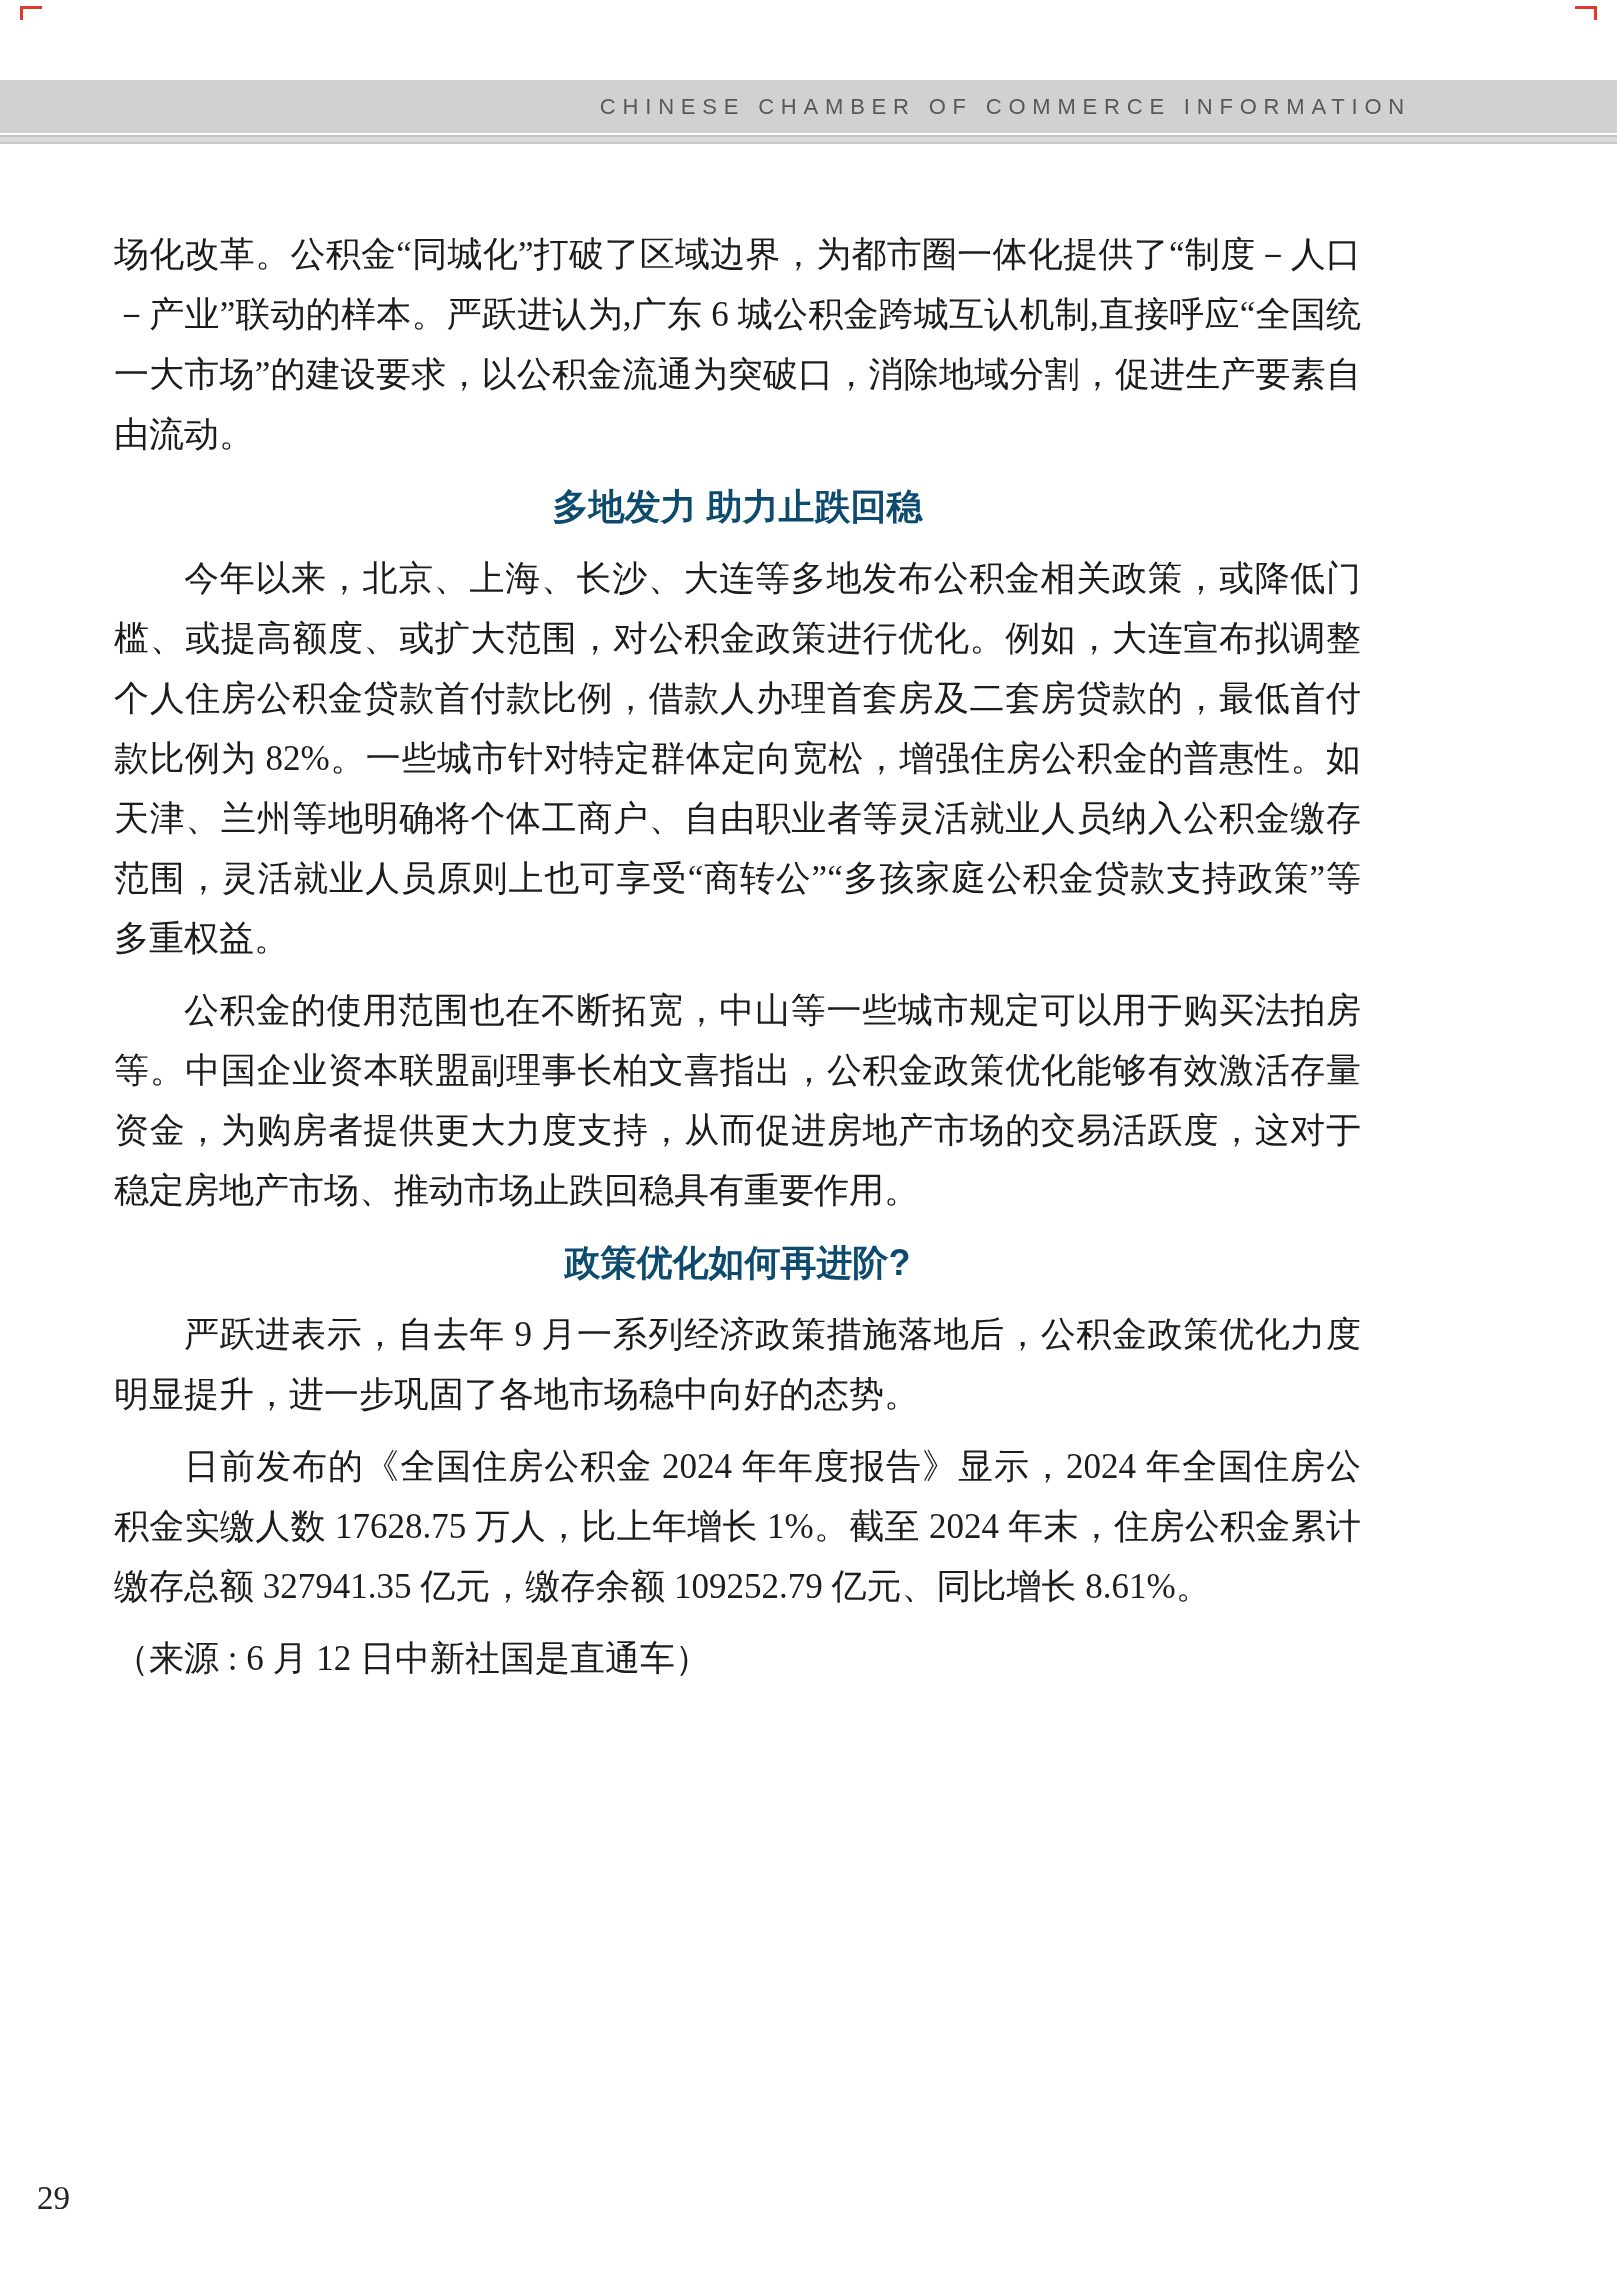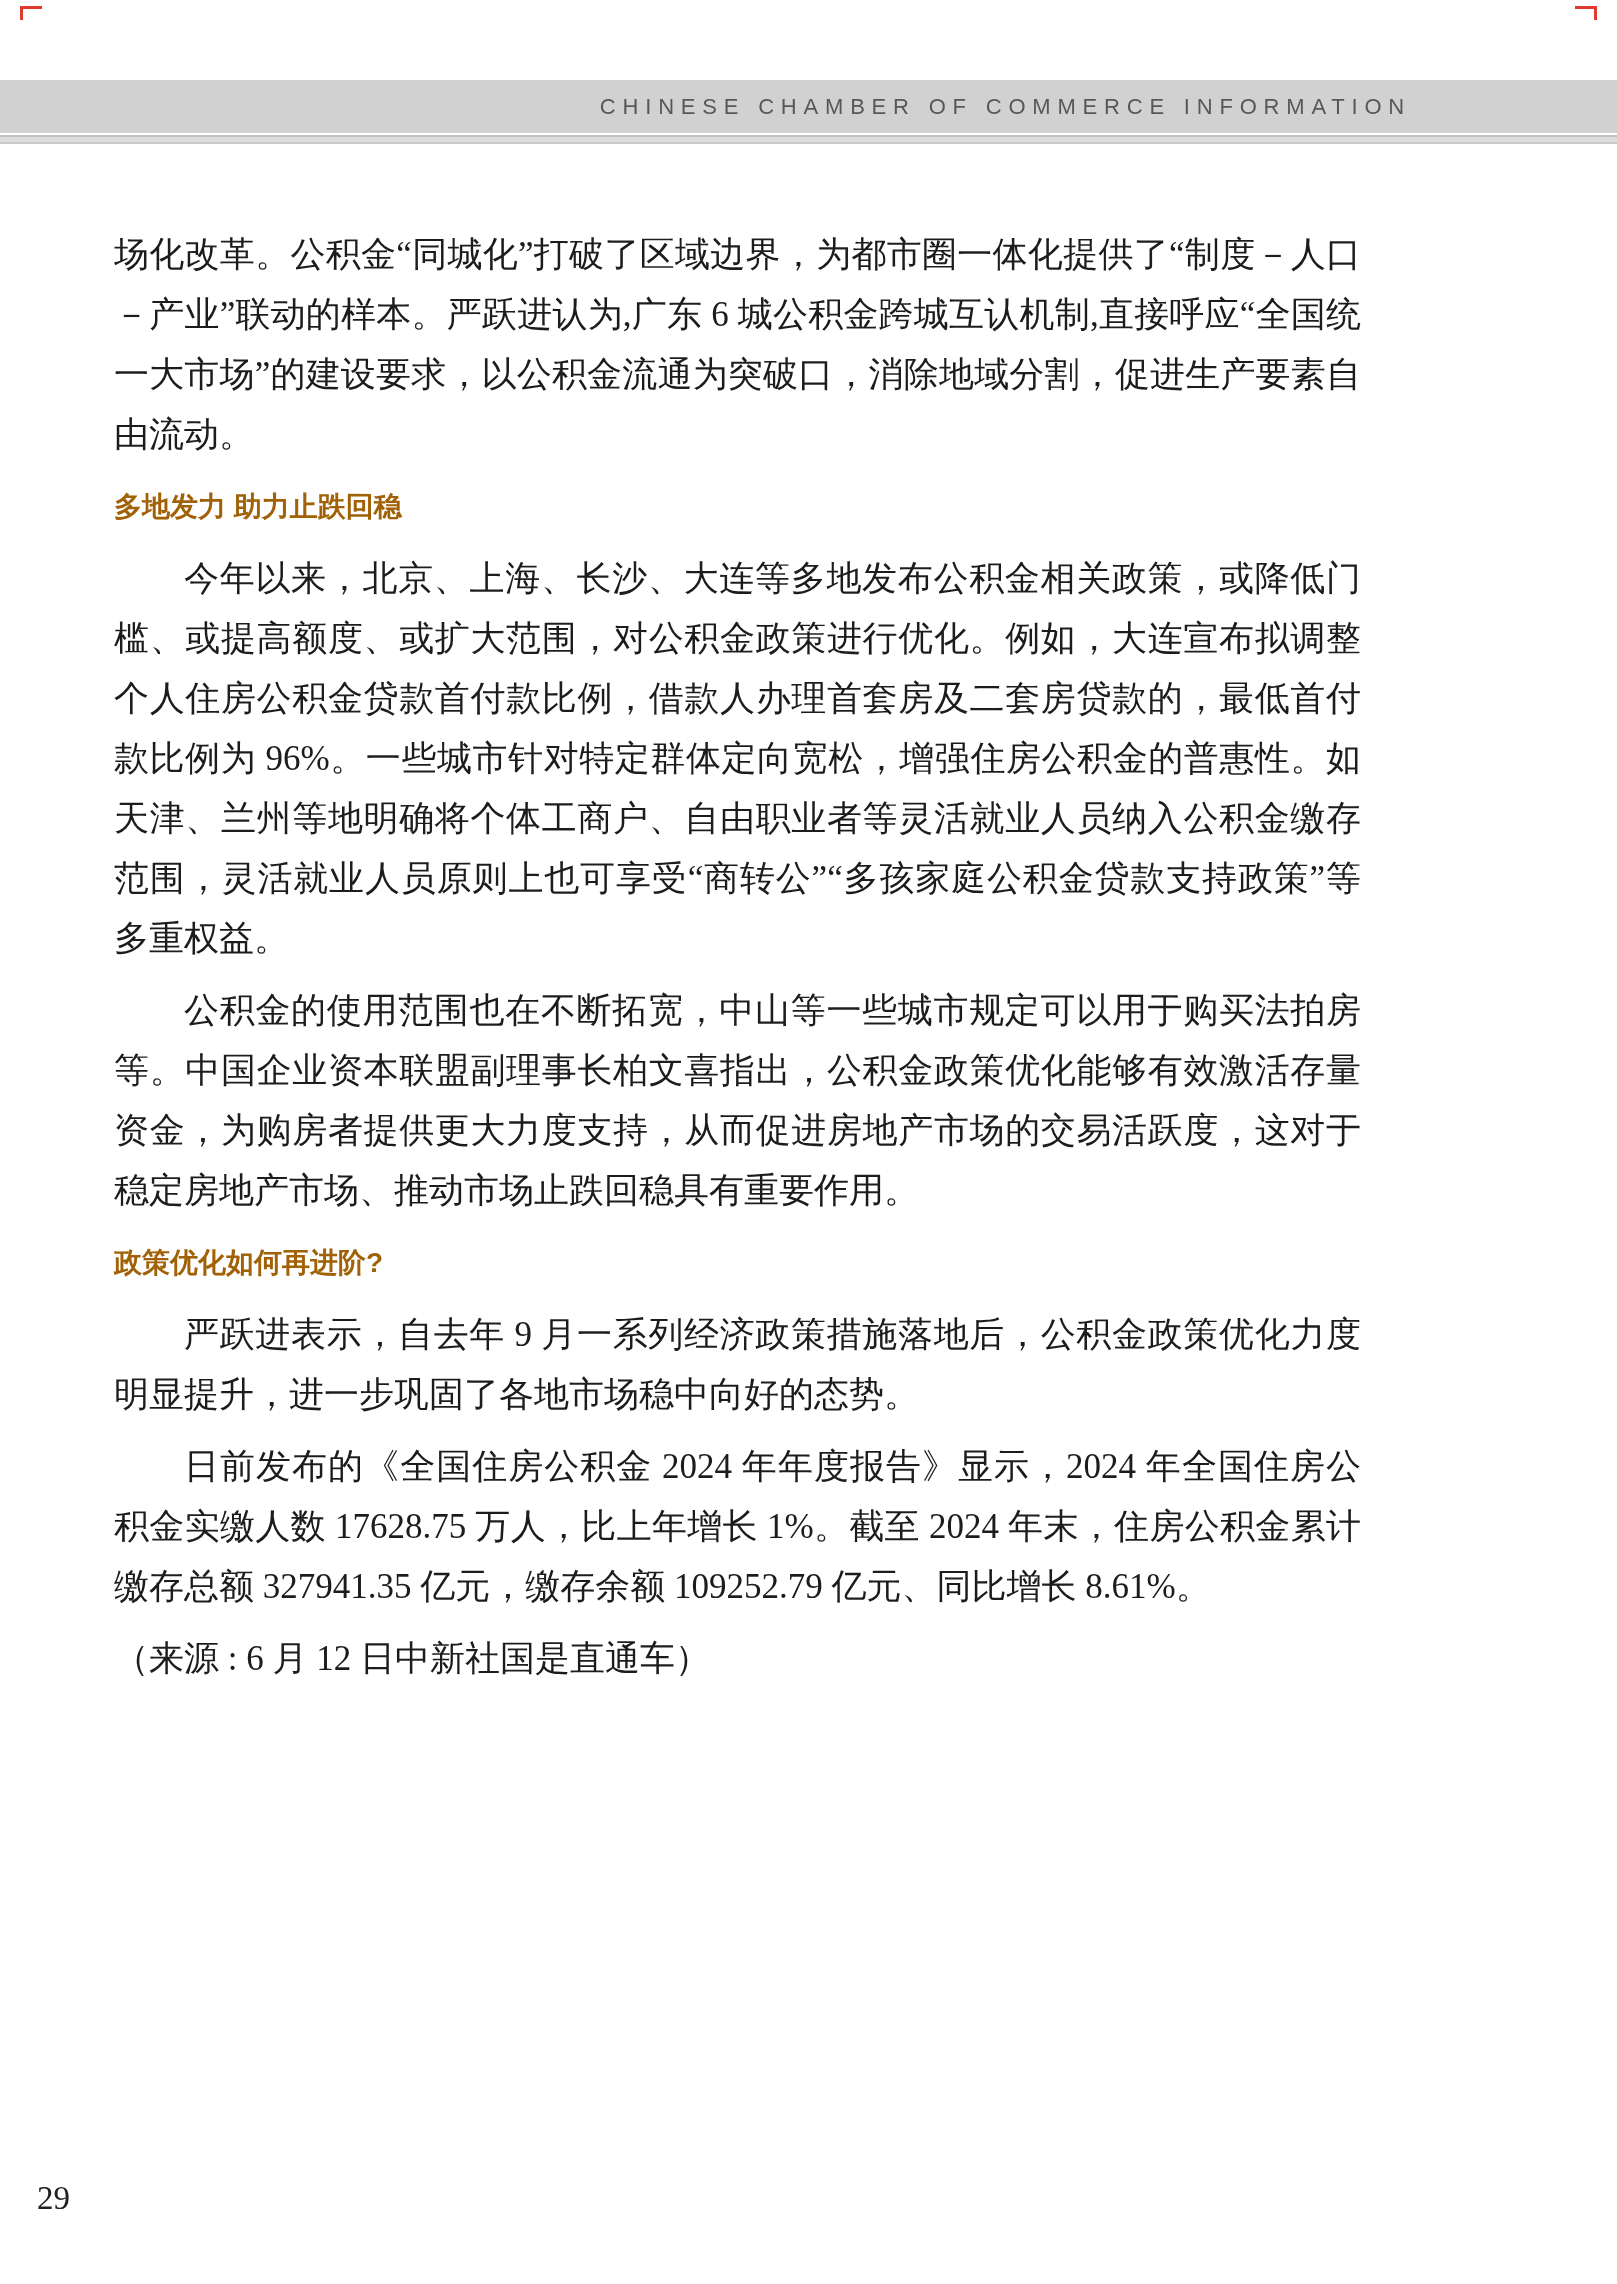--- a/index.html
+++ b/index.html
@@ -70,24 +70,25 @@
     text-align: justify;
     text-justify: inter-character;
   }
   .article p, .article h2 {
     margin: 12px;
     padding: 0;
   }
   .para.indent { text-indent: 2em; }
   .sec-heading {
     font-family: "Liberation Sans", "DejaVu Sans", sans-serif;
-    font-size: 28px;
+    font-size: 36px;
     line-height: 60px;
     font-weight: bold;
-    color: #a16207;
+    text-align: center;
+    color: #0c4a6e;
   }
   .source-line {
     text-align: left;
     text-indent: 0;
   }
 
   
   .page-number {
     position: absolute;
     top: 2180px;
@@ -109,21 +110,21 @@
   <div class="crop-mark right" style="border-color: rgb(224, 58, 46);"></div>
 
   <div class="header-bar" style="background: rgb(209, 209, 209);">
     <div class="header-title" style="color: rgb(88, 88, 90);">CHINESE CHAMBER OF COMMERCE INFORMATION</div>
   </div>
   <div class="header-rule"></div>
 
   <div class="article">
       <p class="para">场化改革。公积金“同城化”打破了区域边界，为都市圈一体化提供了“制度－人口－产业”联动的样本。严跃进认为,广东 6 城公积金跨城互认机制,直接呼应“全国统一大市场”的建设要求，以公积金流通为突破口，消除地域分割，促进生产要素自由流动。</p>
       <h2 class="sec-heading">多地发力 助力止跌回稳</h2>
-      <p class="para indent">今年以来，北京、上海、长沙、大连等多地发布公积金相关政策，或降低门槛、或提高额度、或扩大范围，对公积金政策进行优化。例如，大连宣布拟调整个人住房公积金贷款首付款比例，借款人办理首套房及二套房贷款的，最低首付款比例为 96%。一些城市针对特定群体定向宽松，增强住房公积金的普惠性。如天津、兰州等地明确将个体工商户、自由职业者等灵活就业人员纳入公积金缴存范围，灵活就业人员原则上也可享受“商转公”“多孩家庭公积金贷款支持政策”等多重权益。</p>
+      <p class="para indent">今年以来，北京、上海、长沙、大连等多地发布公积金相关政策，或降低门槛、或提高额度、或扩大范围，对公积金政策进行优化。例如，大连宣布拟调整个人住房公积金贷款首付款比例，借款人办理首套房及二套房贷款的，最低首付款比例为 82%。一些城市针对特定群体定向宽松，增强住房公积金的普惠性。如天津、兰州等地明确将个体工商户、自由职业者等灵活就业人员纳入公积金缴存范围，灵活就业人员原则上也可享受“商转公”“多孩家庭公积金贷款支持政策”等多重权益。</p>
       <p class="para indent">公积金的使用范围也在不断拓宽，中山等一些城市规定可以用于购买法拍房等。中国企业资本联盟副理事长柏文喜指出，公积金政策优化能够有效激活存量资金，为购房者提供更大力度支持，从而促进房地产市场的交易活跃度，这对于稳定房地产市场、推动市场止跌回稳具有重要作用。</p>
       <h2 class="sec-heading">政策优化如何再进阶?</h2>
       <p class="para indent">严跃进表示，自去年 9 月一系列经济政策措施落地后，公积金政策优化力度明显提升，进一步巩固了各地市场稳中向好的态势。</p>
       <p class="para indent">日前发布的《全国住房公积金 2024 年年度报告》显示，2024 年全国住房公积金实缴人数 17628.75 万人，比上年增长 1%。截至 2024 年末，住房公积金累计缴存总额 327941.35 亿元，缴存余额 109252.79 亿元、同比增长 8.61%。</p>
       <p class="source-line">（来源 : 6 月 12 日中新社国是直通车）</p>
     </div>
 
   <div class="page-number">29</div>
 
 </div>

